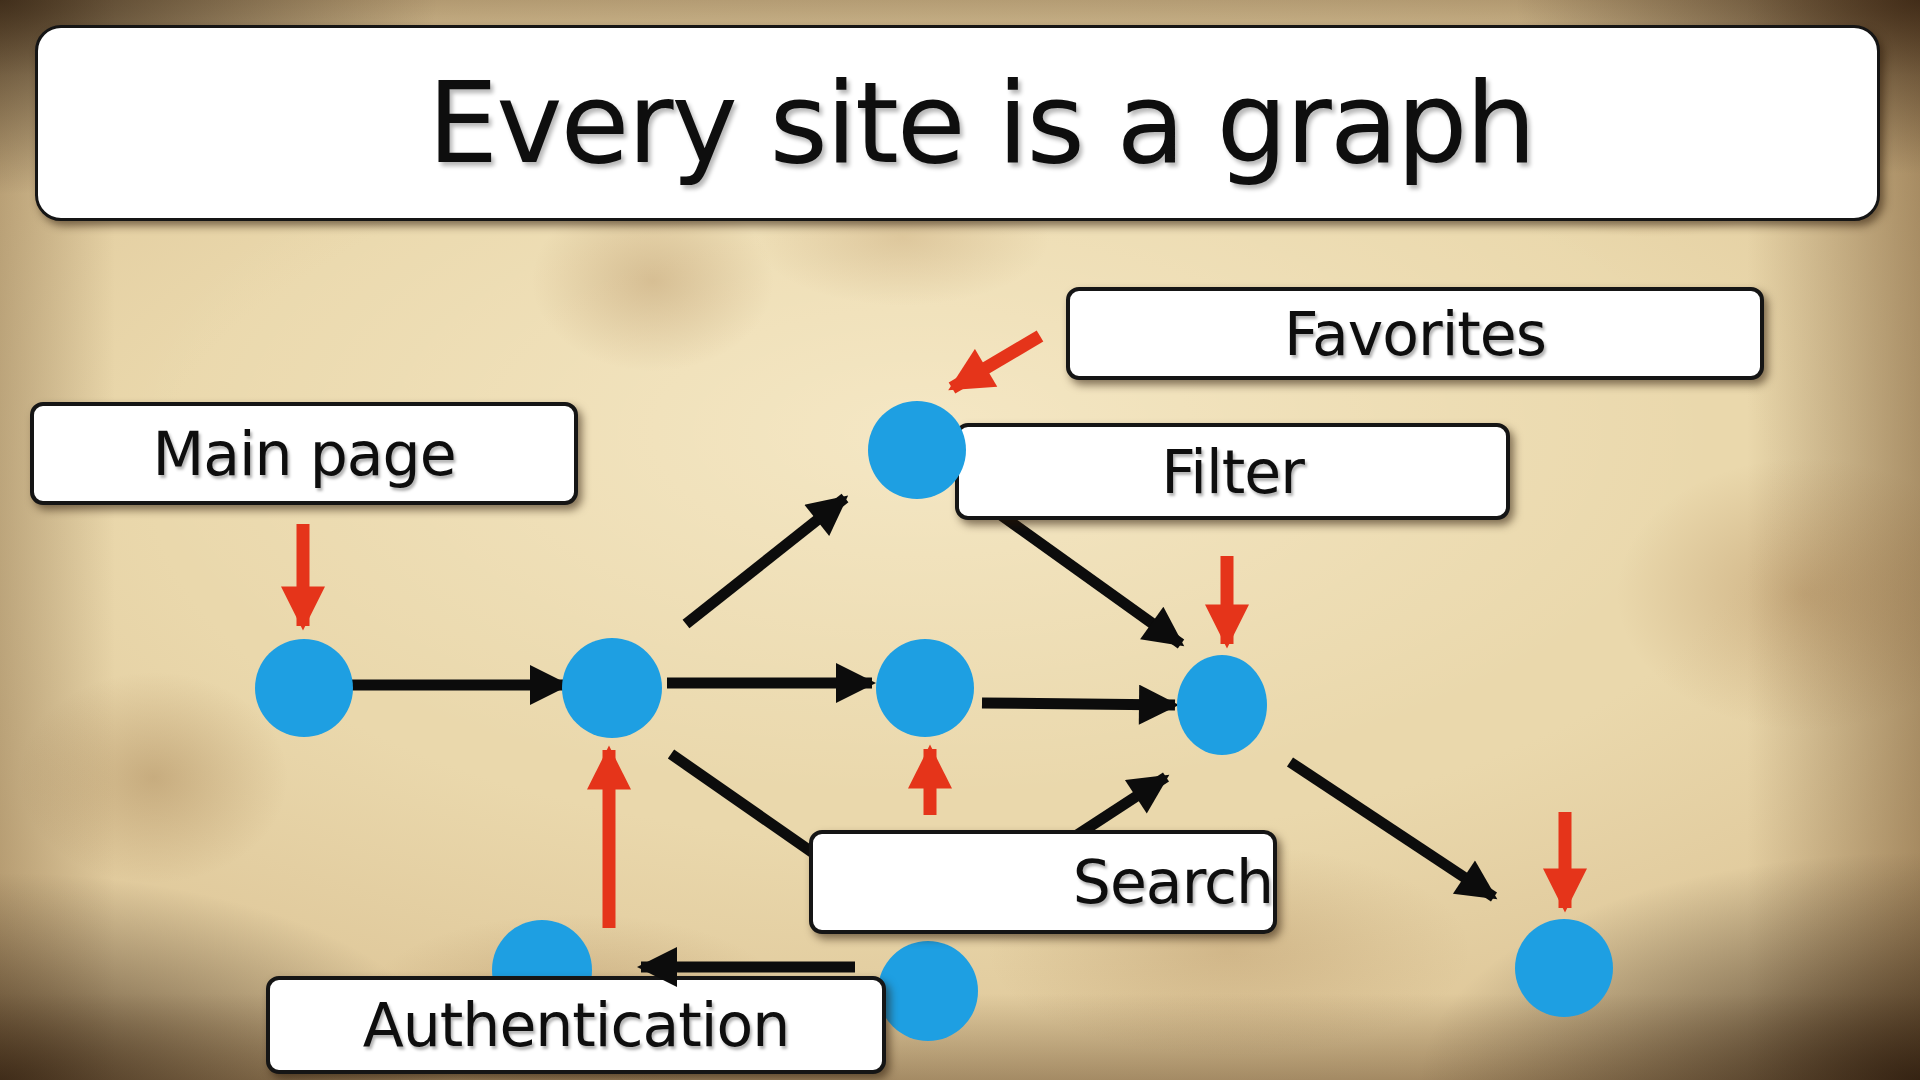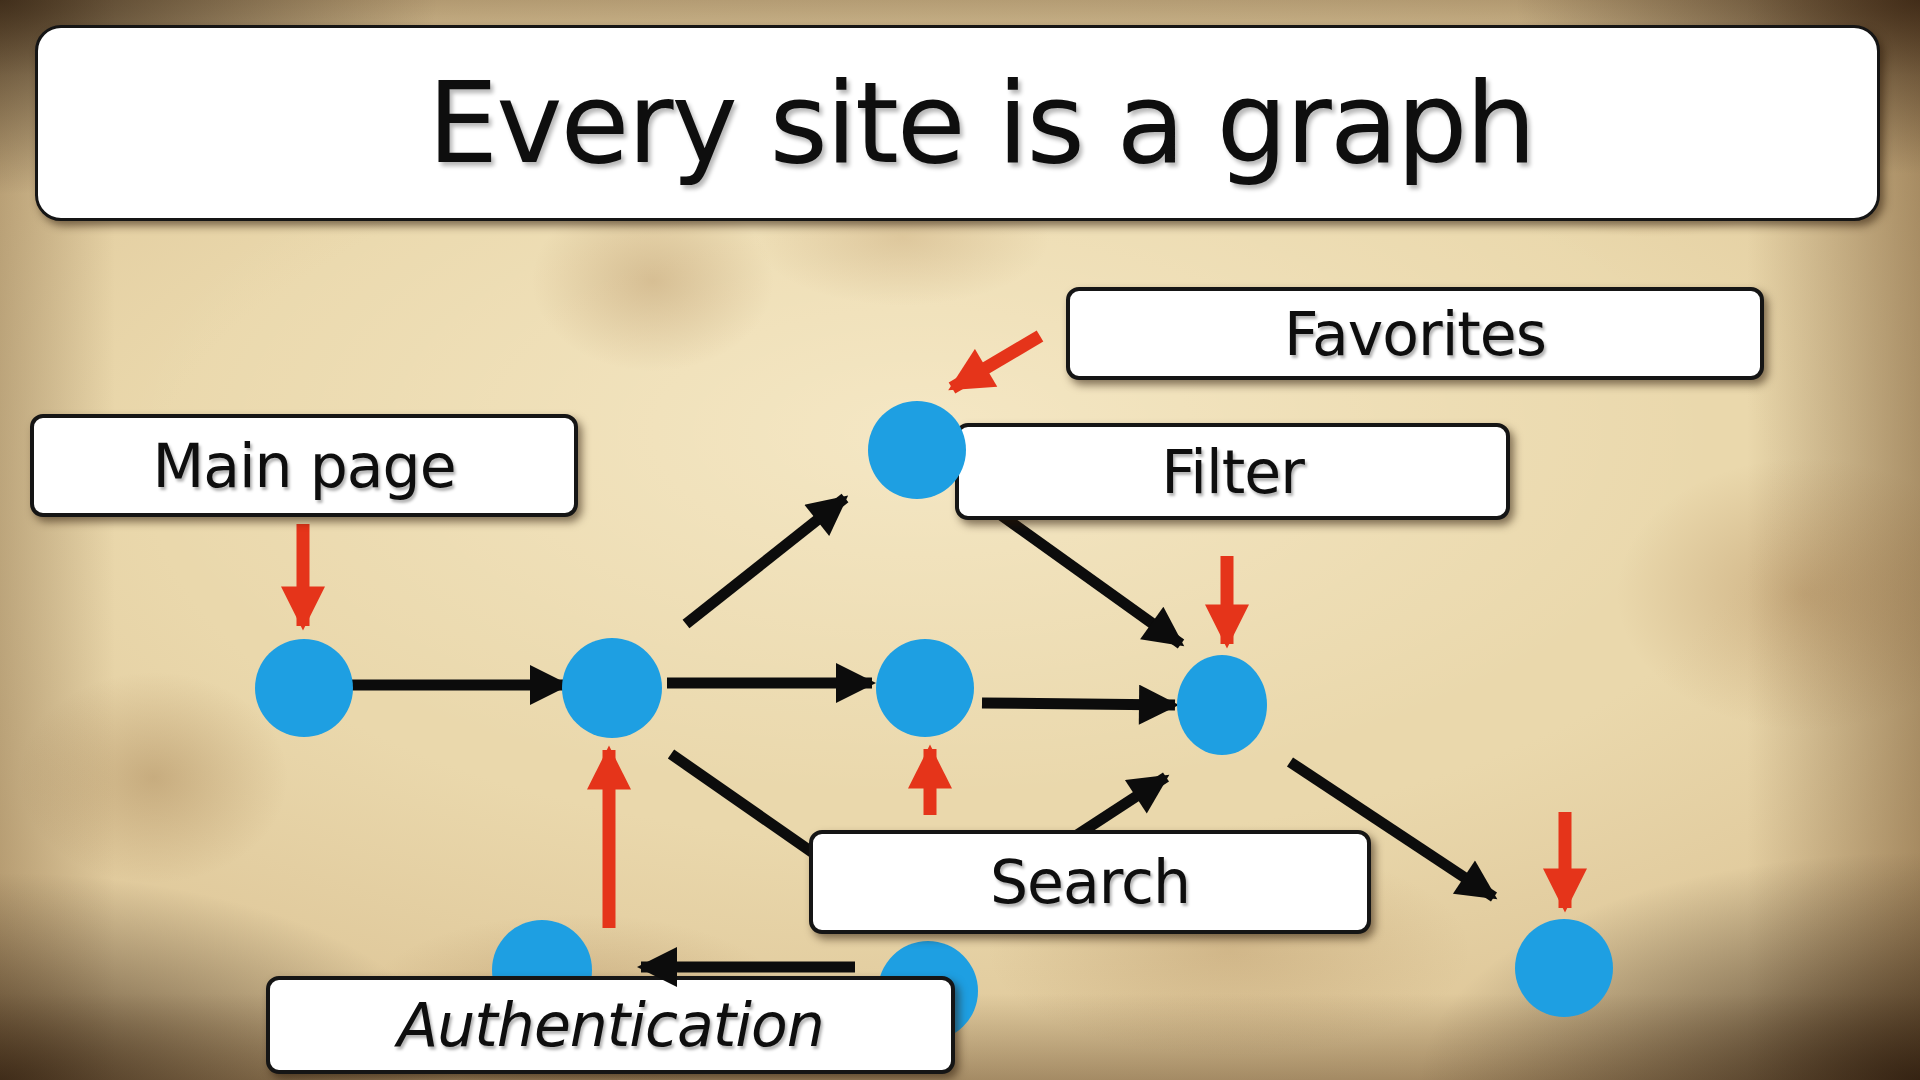--- a/index.html
+++ b/index.html
@@ -37,26 +37,26 @@
     display:flex;align-items:center;justify-content:center;
     box-shadow:4px 5px 9px rgba(40,22,6,.55);
   }
   .box-text{
     font-size:60px;line-height:1;color:#0e0e0e;letter-spacing:-1px;
     text-shadow:2px 3px 3px rgba(0,0,0,.30);
     white-space:nowrap;
   }
   #title-box{left:35px;top:25px;width:1845px;height:196px;border-width:3px;border-radius:26px;}
   #title-box .box-text{font-size:112px;letter-spacing:-2px;text-shadow:3px 4px 4px rgba(0,0,0,.28);margin-left:47px;}
-  #box-main-page     {left:30px;  top:402px; width:548px; height:103px;margin-top:12px;}
+  #box-main-page     {left:30px;  top:402px; width:548px; height:103px;}
   #box-favorites     {left:1066px;top:287px; width:698px; height:93px;}
   #box-filter        {left:955px; top:423px; width:555px; height:97px;}
   #box-announcement  {left:1238px;top:694px; width:659px; height:98px;}
-  #box-search        {left:809px; top:830px; width:562px; height:104px;}
-  #box-authentication{left:266px; top:976px; width:689px; height:98px;font-style:italic;}
+  #box-search        {left:809px; top:830px; width:468px; height:104px;justify-content:flex-end;}
+  #box-authentication{left:266px; top:976px; width:620px; height:98px;}
 
   
   .node{position:absolute;border-radius:50%;background:var(--node_blue,#1e9fe2);}
   #n-a{left:255px; top:639px;width:98px; height:98px;}
   #n-b{left:562px; top:638px;width:100px;height:100px;}
   #n-c{left:868px; top:401px;width:98px; height:98px;}
   #n-d{left:876px; top:639px;width:98px; height:98px;}
   #n-e{left:1177px;top:655px;width:90px; height:100px;}
   #n-f{left:1515px;top:919px;width:98px; height:98px;}
   #n-g{left:492px; top:920px;width:100px;height:100px;}

